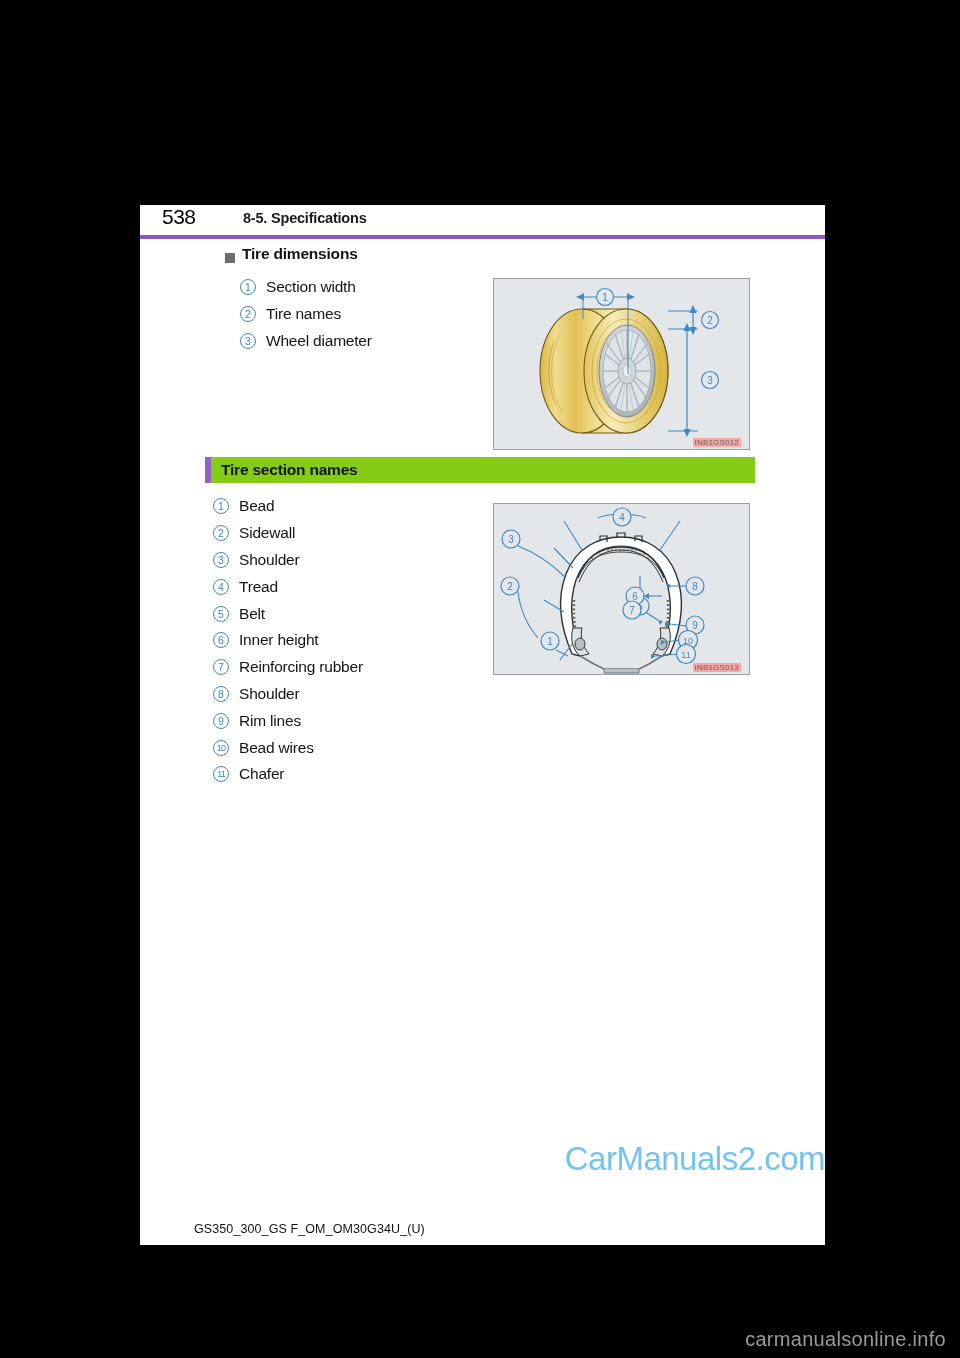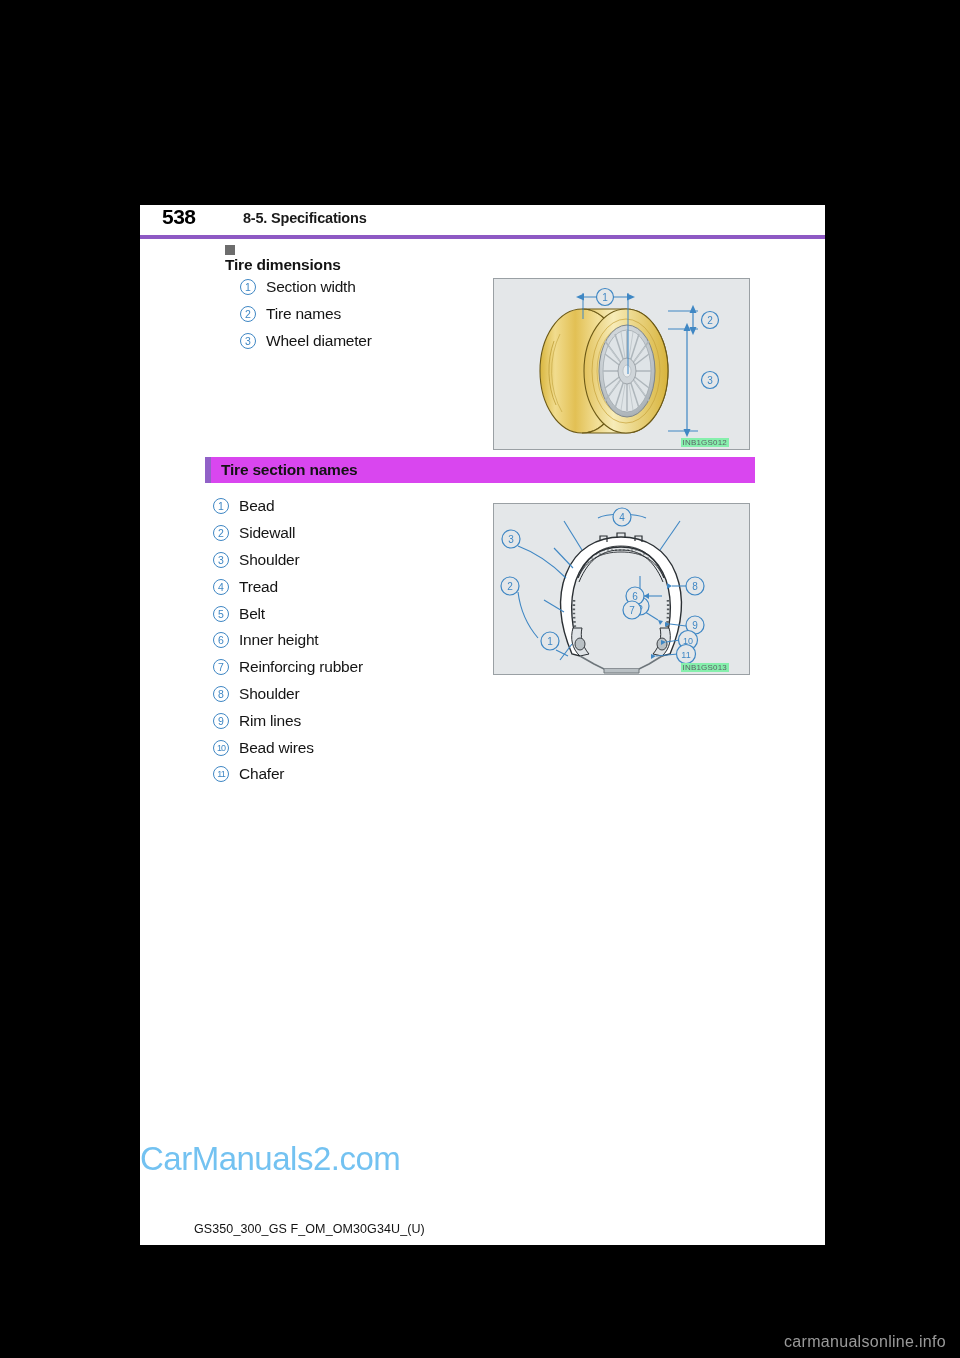--- a/index.html
+++ b/index.html
@@ -31,21 +31,21 @@
     left: 0;
     top: 0;
     width: 685px;
     height: 38px;
   }
   .pg-number {
     position: absolute;
     left: 22px;
     top: 0px;
     font-size: 21px;
-    font-weight: bold;
+    font-weight: normal;
     color: #000;
     letter-spacing: -0.5px;
   }
   .pg-section {
     position: absolute;
     left: 103px;
     top: 5px;
     font-size: 14.5px;
     font-weight: bold;
     color: #1a1a1a;
@@ -59,23 +59,22 @@
     height: 4px;
     background: #8e59c4;
   }
 
   
   .block-heading {
     position: absolute;
     left: 85px;
     top: 40px;
     display: flex;
-    align-items: flex-start;
-    gap: 1px;
-    flex-direction: column;
+    align-items: flex-end;
+    gap: 7px;
   }
   .sq-bullet {
     width: 10px;
     height: 10px;
     background: #6d6d6d;
     display: inline-block;
   }
   .block-heading-text {
     font-size: 15.5px;
     font-weight: bold;
@@ -118,21 +117,21 @@
   #sec-list { left: 73px; top: 288px; }
   #sec-list .num-row { height: 26.8px; }
 
   
   .sec-bar {
     position: absolute;
     left: 65px;
     top: 252px;
     width: 550px;
     height: 26px;
-    background: #d946ef;
+    background: #84cc16;
     display: flex;
     align-items: center;
   }
   .sec-bar-accent {
     width: 6px;
     height: 26px;
     background: #9161c7;
     margin-right: 10px;
   }
   .sec-bar-text {
@@ -147,57 +146,57 @@
     position: absolute;
     background: #e4e7e9;
     border: 1px solid #9aa0a4;
     box-sizing: border-box;
     overflow: hidden;
   }
   #fig-dimensions { left: 353px; top: 73px; width: 257px; height: 172px; }
   #fig-section    { left: 353px; top: 298px; width: 257px; height: 172px; }
   .fig-code {
     position: absolute;
-    right: 20px;
+    right: 8px;
     bottom: 2px;
     font-size: 8px;
     color: #5d6468;
     font-family: "Liberation Sans", sans-serif;
     letter-spacing: 0.2px;
-    background: #86efac;
+    background: #fca5a5;
     padding: 0 2px;
   }
 
   
   .watermark-center {
     position: absolute;
     left: 0;
     top: 935px;
     width: 685px;
-    text-align: left;
+    text-align: right;
     font-size: 33px;
     color: #68bdf0;
     font-family: "Liberation Sans", sans-serif;
     letter-spacing: -0.5px;
     opacity: 0.92;
   }
   .footer-code {
     position: absolute;
     left: 22px;
     bottom: 9px;
     font-size: 12.5px;
     color: #131313;
     letter-spacing: 0.1px;
     margin-left: 32px;
   }
   .watermark-bottom {
     position: absolute;
     right: 14px;
     bottom: 7px;
-    font-size: 16px;
+    font-size: 20px;
     color: #9a9a9a;
     letter-spacing: 0.3px;
   }
 </style>
 </head>
 <body>
 
 <div class="page">
 
   <div class="pg-header">

